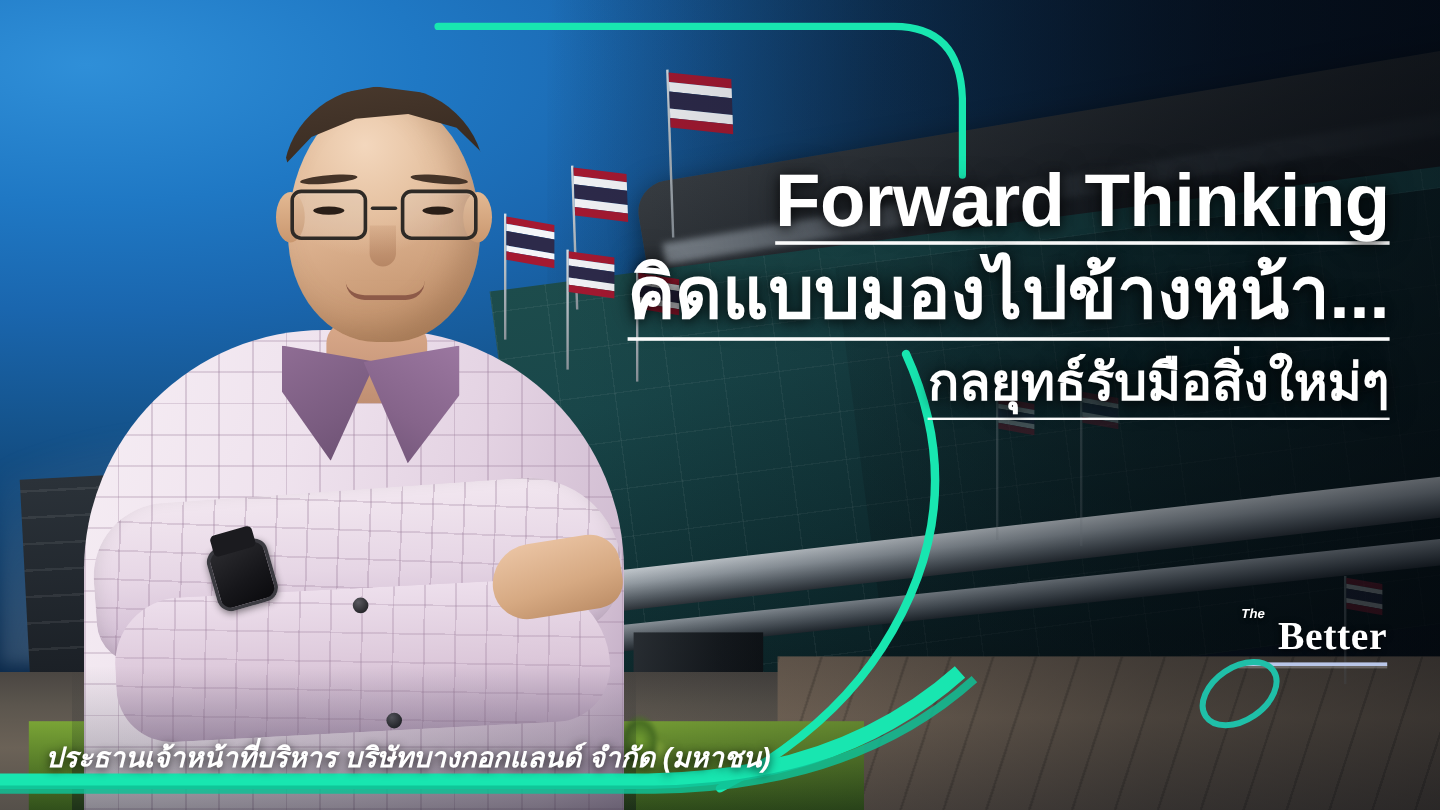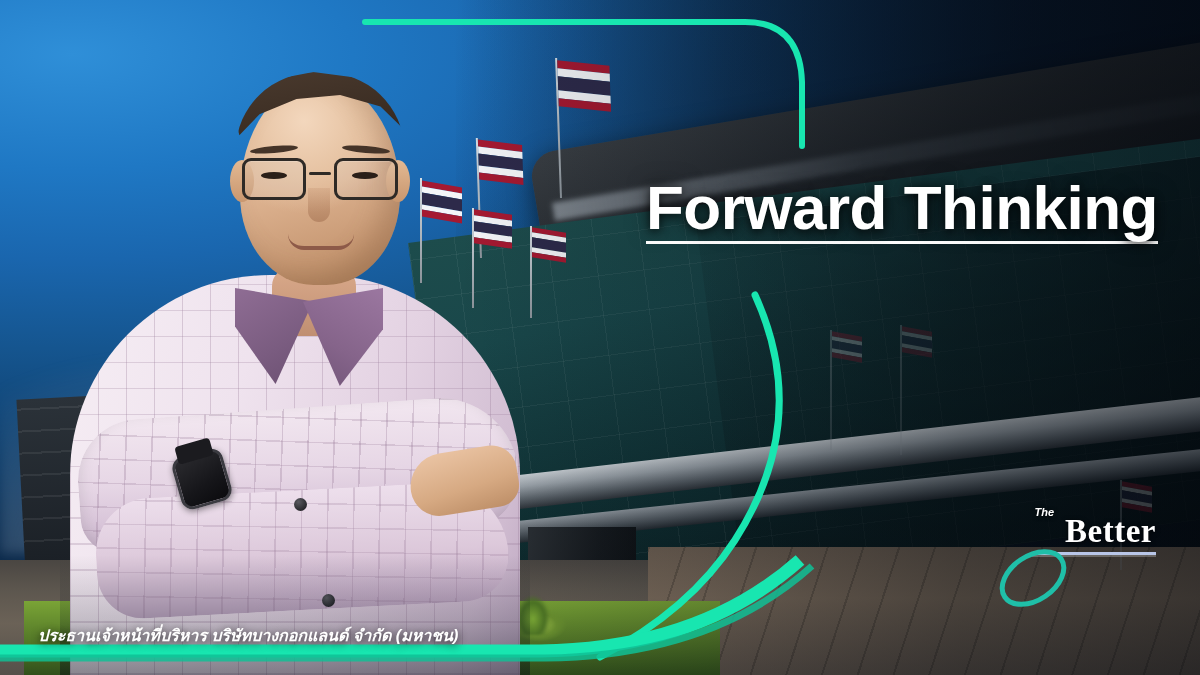--- a/index.html
+++ b/index.html
@@ -225,21 +225,21 @@
   
   .decor { position:absolute; inset:0; pointer-events:none; }
 
   
   .title-block {
     position:absolute; right:42px; top:136px;
     text-align:right;
     width:640px;
   }
   .tline { display:block; color:#ffffff; white-space:nowrap;
-    text-shadow:0 2px 10px rgba(0,0,0,.75), 0 0 22px rgba(0,0,0,.5);margin-top:40px; }
+    text-shadow:0 2px 10px rgba(0,0,0,.75), 0 0 22px rgba(0,0,0,.5); }
   .tline-en {
     font-size:62px; font-weight:700; letter-spacing:-0.5px; line-height:1.02;
     border-bottom:3px solid #ffffff; padding-bottom:2px; display:inline-block;
   }
   .tline-th1 {
     font-size:60px; font-weight:700; line-height:1.22;
     border-bottom:3px solid #ffffff; padding-bottom:0px; display:inline-block; margin-top:4px;
   }
   .tline-th2 {
     font-size:43px; font-weight:700; line-height:1.30;
@@ -249,21 +249,21 @@
     font-size:43px; font-weight:700; line-height:1.30;
     border-bottom:2.5px solid #ffffff; display:inline-block; margin-top:9px;
   }
 
   
   .caption {
     position:absolute; left:38px; bottom:28px; color:#fff; font-style:italic; font-weight:700;
     text-shadow:0 2px 8px rgba(0,0,0,.85); line-height:1.30;
   }
   .cap-name { font-size:20px; padding-left:22px; display:block; }
-  .cap-role { font-size:16px; display:block; }
+  .cap-role { font-size:23px; display:block; }
 
   
   .logo { position:absolute; right:28px; bottom:62px; width:200px; height:110px; }
   .logo-the {
     position:absolute; right:118px; top:4px; color:#fff; font-size:11px; font-weight:700;
     line-height:1; text-shadow:0 1px 4px rgba(0,0,0,.8);font-style:italic;
   }
   .logo-better {
     position:absolute; right:16px; top:12px; color:#fff; font-size:33px; font-weight:700;
     font-family:"Liberation Serif","DejaVu Serif",serif; letter-spacing:.5px; line-height:1;
@@ -423,22 +423,22 @@
     <path d="M 365 22 L 745 22 Q 800 22 802 82 L 802 146" fill="none" stroke="#18E6B0" stroke-width="6" stroke-linecap="round"></path>
 
     <path d="M 755 295 Q 812 420 735 540 Q 690 610 600 657" fill="none" stroke="#18E6B0" stroke-width="7" stroke-linecap="round"></path>
 
     <path d="M 0 651 L 540 651 Q 700 649 800 560" fill="none" stroke="#18E6B0" stroke-width="13" stroke-linecap="butt"></path>
     <path d="M 0 658 L 545 658 Q 712 656 812 566" fill="none" stroke="#0FBF95" stroke-width="7" stroke-linecap="butt" opacity=".85"></path>
   </svg>
 
   <div class="title-block">
     <span class="tline tline-en">Forward Thinking</span><br>
-    <br>
-    <br>
+    <span class="tline tline-th1">คิดแบบมองไปข้างหน้า...</span><br>
+    <span class="tline tline-th2">กลยุทธ์รับมือสิ่งใหม่ๆ</span><br>
   </div>
 
   <div class="caption">
     <span class="cap-role">ประธานเจ้าหน้าที่บริหาร บริษัทบางกอกแลนด์ จำกัด (มหาชน)</span>
   </div>
 
   <div class="logo">
     <span class="logo-the">The</span>
     <span class="logo-better">Better</span>
     <span class="logo-rule"></span>

